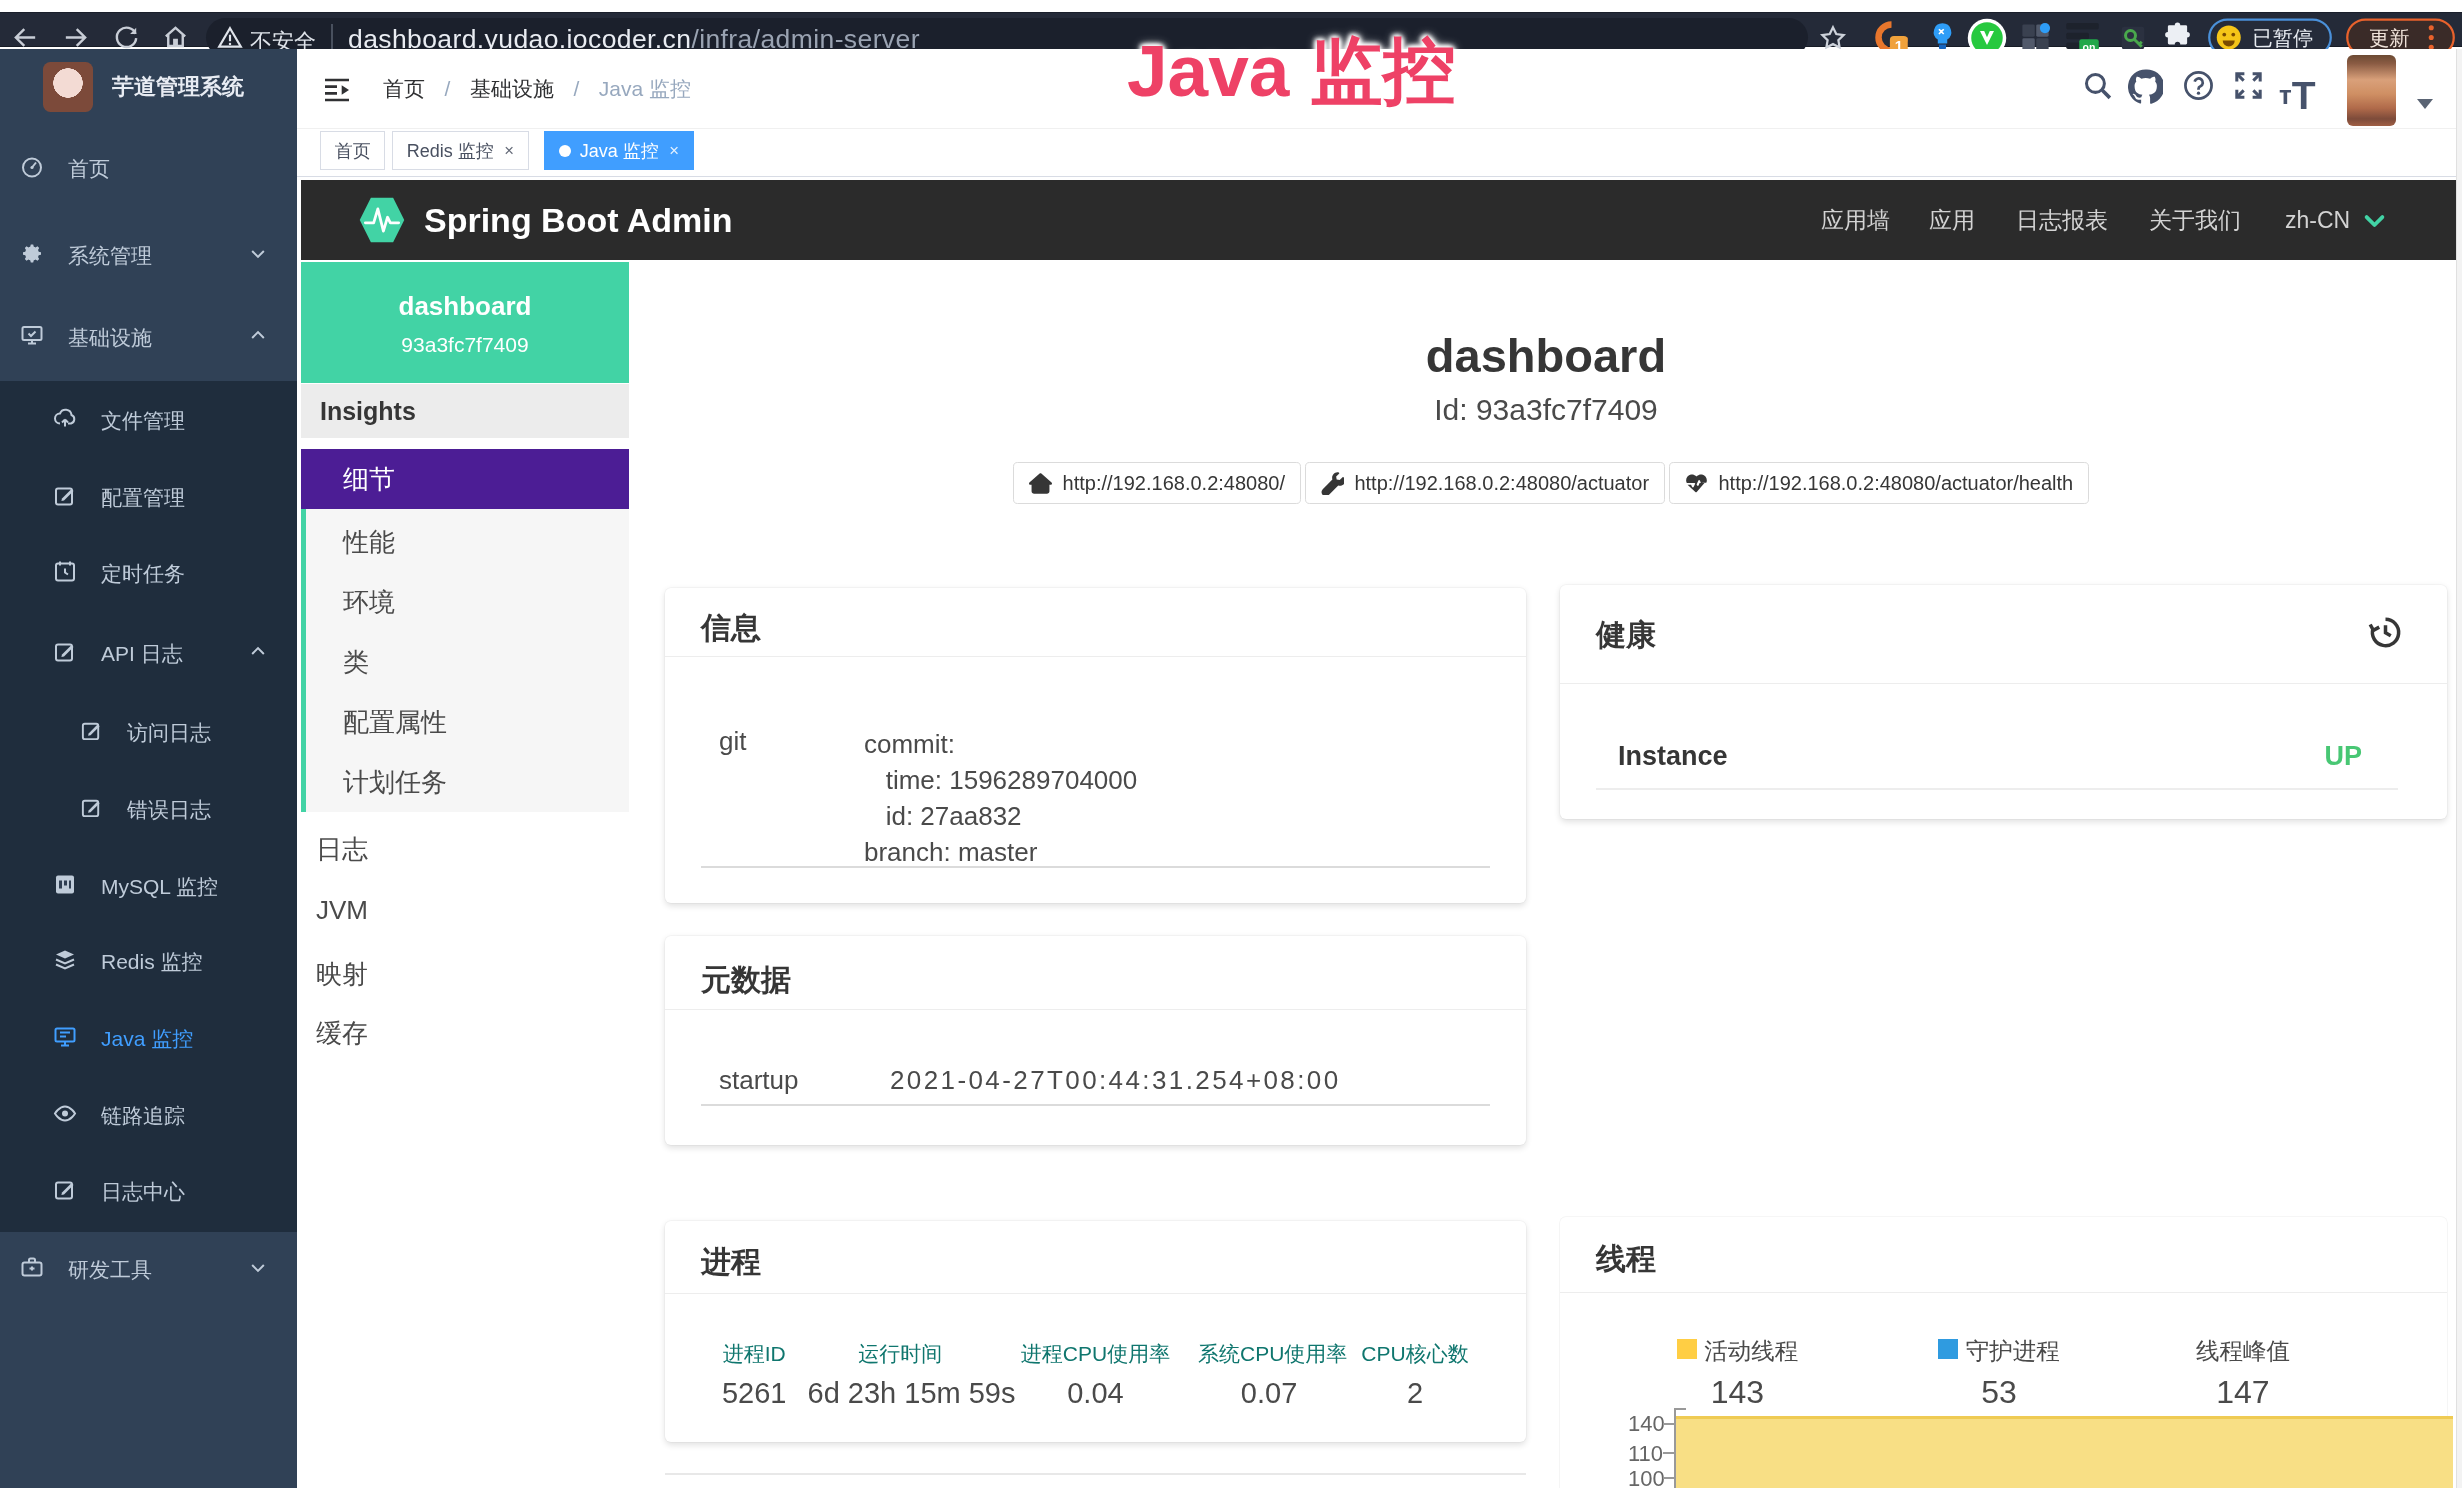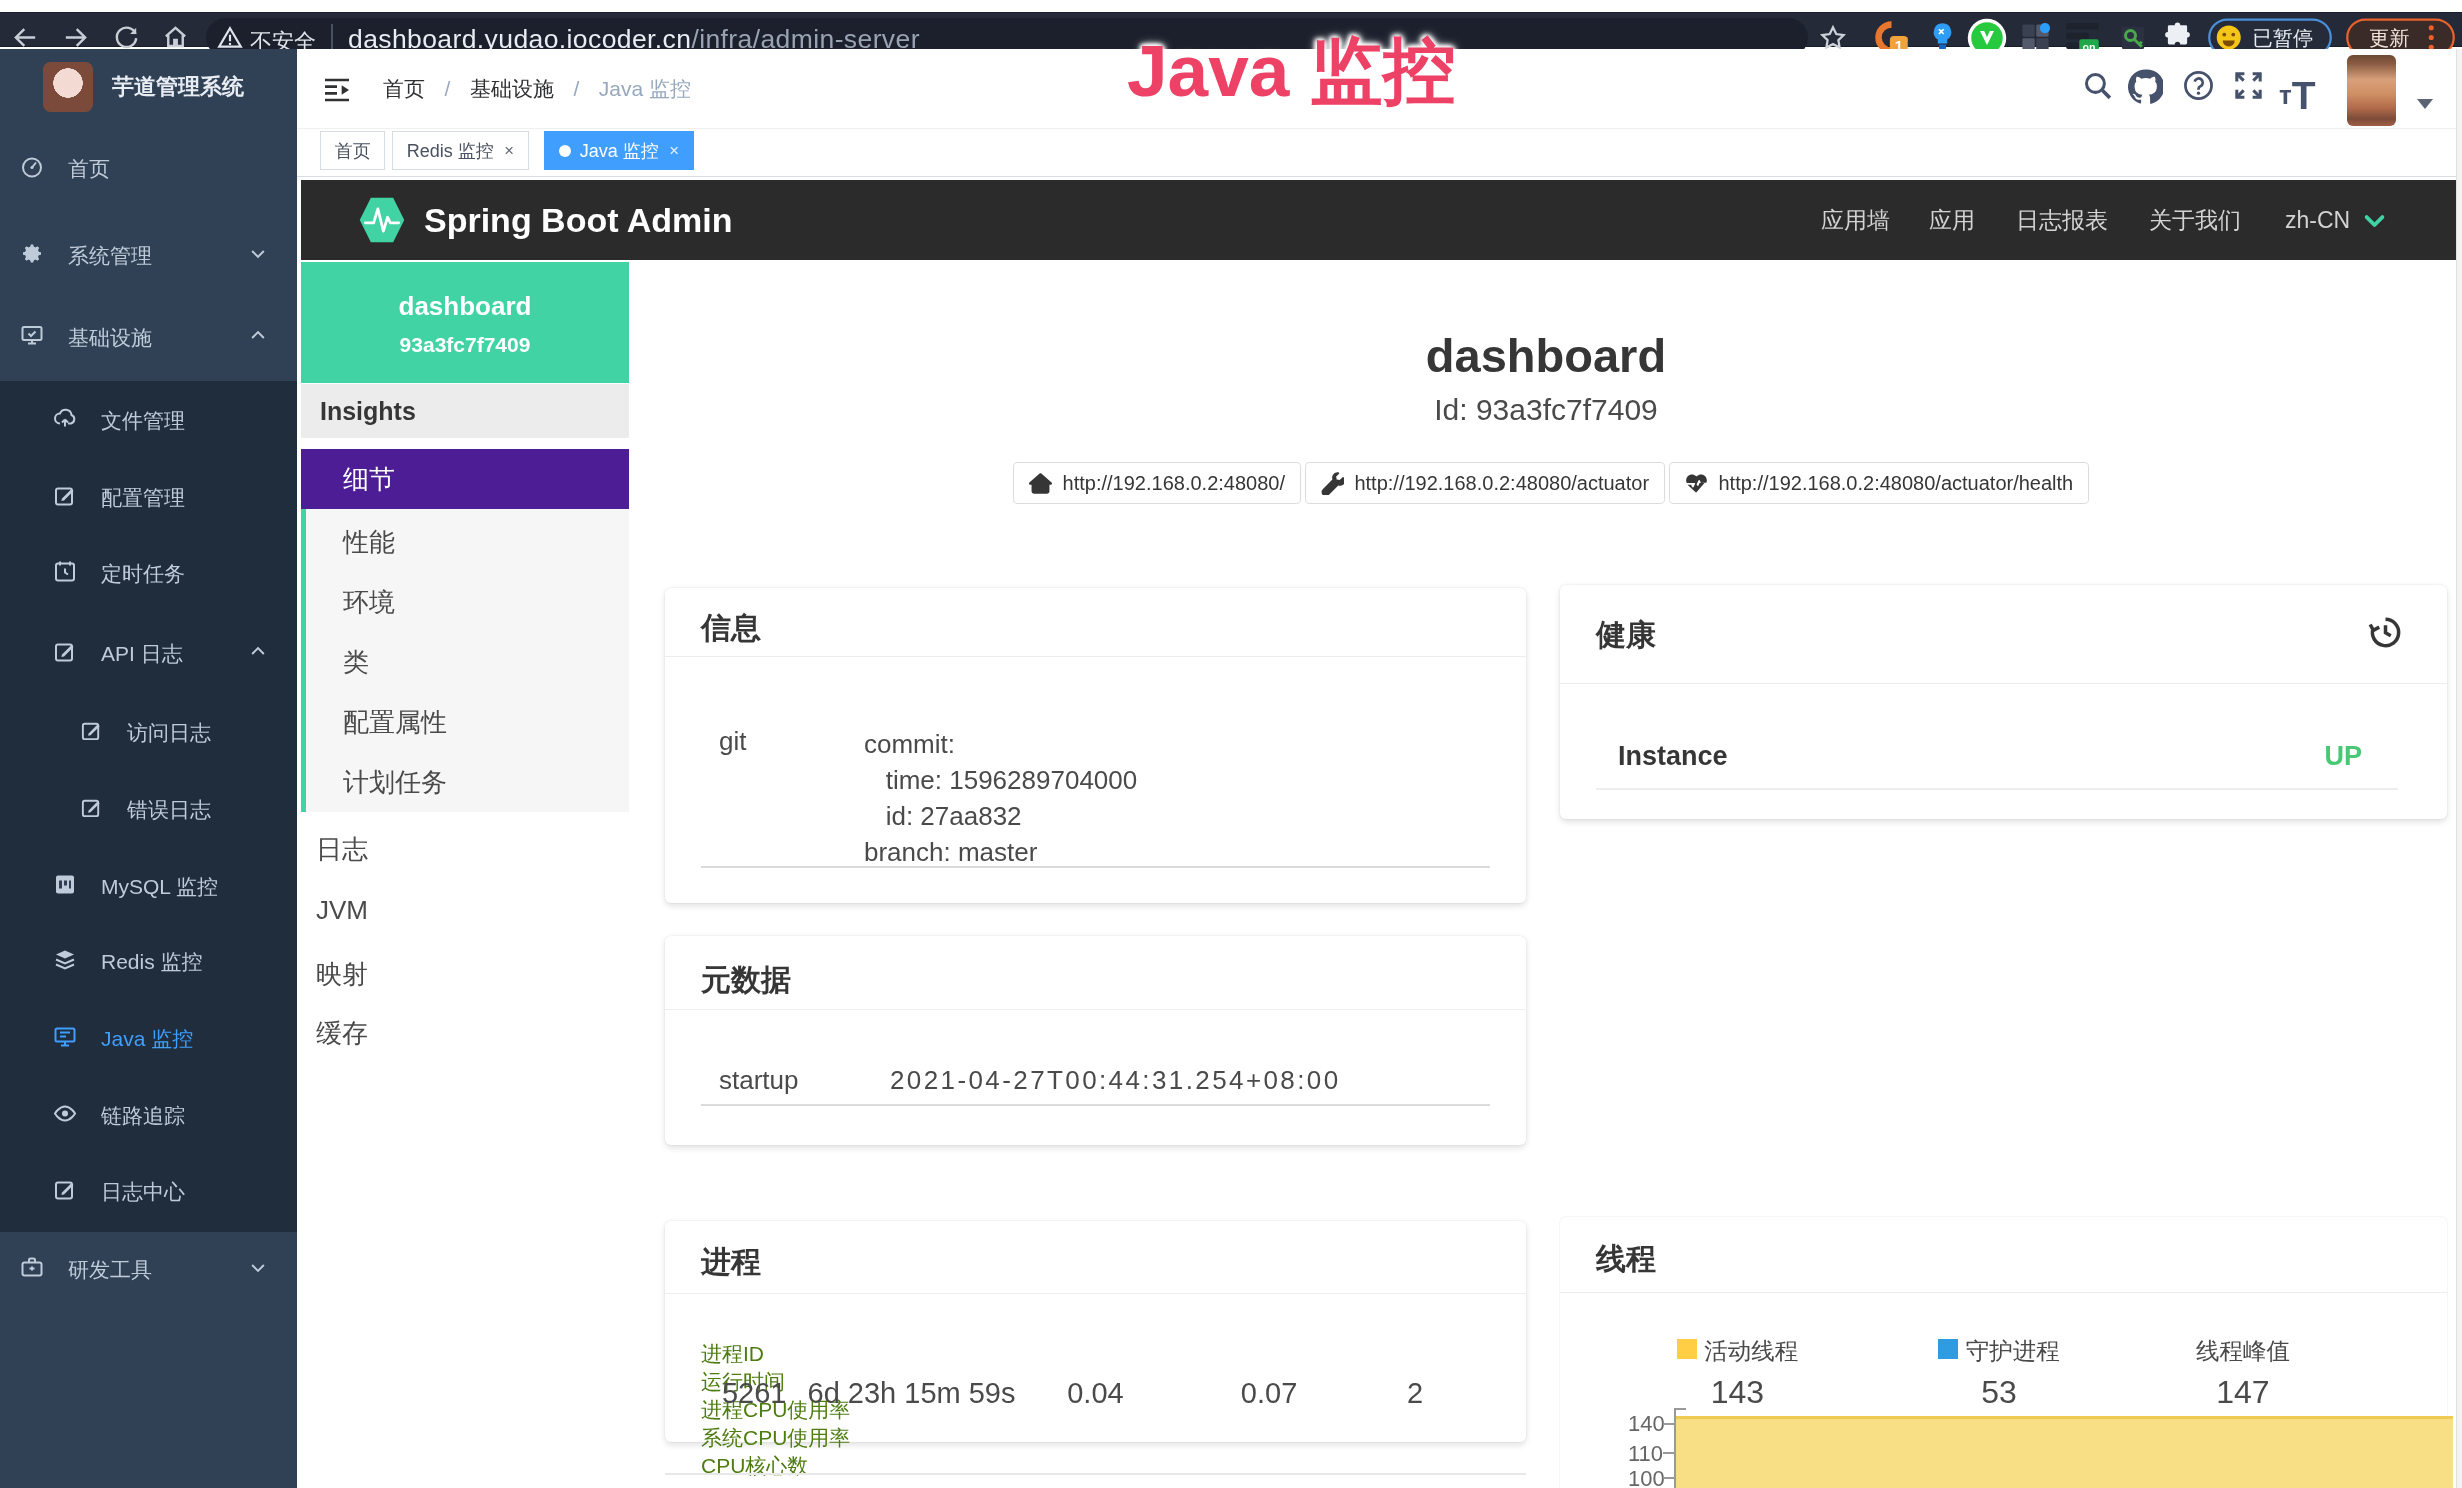--- a/index.html
+++ b/index.html
@@ -52,21 +52,21 @@
 
 #sbahead { position:absolute; left:301px; top:180px; width:2161px; height:80px; background:#2b2b2b; }
 #sbabrand { position:absolute; left:123px; top:0; height:80px; display:flex; align-items:center; font-size:34px; font-weight:bold; color:#fff; }
 #sbahex { position:absolute; left:56px; top:14.4px; }
 .sbanav { position:absolute; top:0; height:80px; display:flex; align-items:center; color:#d3d3d3; font-size:23px; }
 
 
 #sbaside { position:absolute; left:301px; top:260px; width:328px; height:1229px; background:#fff; }
 #sbapp { position:absolute; left:0; top:2.3px; width:328px; height:121px; background:#42d3a5; color:#fff; text-align:center; }
 #sbapp .t1 { margin-top:29px; font-size:26px; font-weight:bold; }
-#sbapp .t2 { margin-top:10.6px; font-size:21px;font-weight:bold; }
+#sbapp .t2 { margin-top:10.6px; font-size:21px; }
 #insights { position:absolute; left:0; top:124px; width:328px; height:54px; background:#ececec; color:#363636;
   font-size:25px; font-weight:600; line-height:54px; padding-left:19px; }
 #sbagroup { position:absolute; left:0; top:189px; width:328px; height:363px; background:#f6f6f6; border-left:5.3px solid #42d3a5; }
 #sbadetail { position:absolute; left:0; top:189px; width:328px; height:60px; background:#4c1d95; color:#fff; font-size:26px; line-height:60px; padding-left:42px; }
 .sgi { position:absolute; left:42px; width:281px; font-size:26px; color:#4a4a4a; white-space:nowrap; }
 .sli { position:absolute; left:15px; width:303px; font-size:26px; color:#4a4a4a; white-space:nowrap; }
 
 
 #sbamain { position:absolute; left:629px; top:260px; width:1834px; height:1229px; background:#fff; }
 #h1t { position:absolute; left:0; top:68px; width:1834px; text-align:center; font-size:47px; font-weight:600; color:#363636; }
@@ -472,21 +472,21 @@
         </div>
       <div class="kv" style="position:absolute;left:54px;top:129px;">startup</div>
       <div class="kv" style="position:absolute;left:225px;top:129px;letter-spacing:2.4px;">2021-04-27T00:44:31.254+08:00</div>
       <div class="hdivider" style="left:36px;top:168px;width:789px;"></div>
     </div>
 
     <div class="card" id="cproc">
       <div class="chead">
           <div class="ctitle">进程</div>
         </div>
-      <div style="position:absolute;left:36px;top:119px;width:789px;display:flex;font-size:21px;color:#4d7c0f;flex-direction:column;">
+      <div style="position:absolute;left:36px;top:119px;width:789px;display:flex;text-align:center;font-size:21px;color:#0f766e;">
         <div style="width:13.5%;white-space:nowrap;">进程ID</div>
           <div style="width:23.5%;white-space:nowrap;">运行时间</div>
           <div style="width:26%;white-space:nowrap;">进程CPU使用率</div>
           <div style="width:18%;white-space:nowrap;">系统CPU使用率</div>
           <div style="width:19%;white-space:nowrap;">CPU核心数</div>
       </div>
       <div style="position:absolute;left:36px;top:156px;width:789px;display:flex;text-align:center;font-size:29px;color:#4a4a4a;">
         <div style="width:13.5%;">5261</div>
           <div style="width:23.5%;white-space:nowrap;">6d 23h 15m 59s</div>
           <div style="width:26%;">0.04</div>

